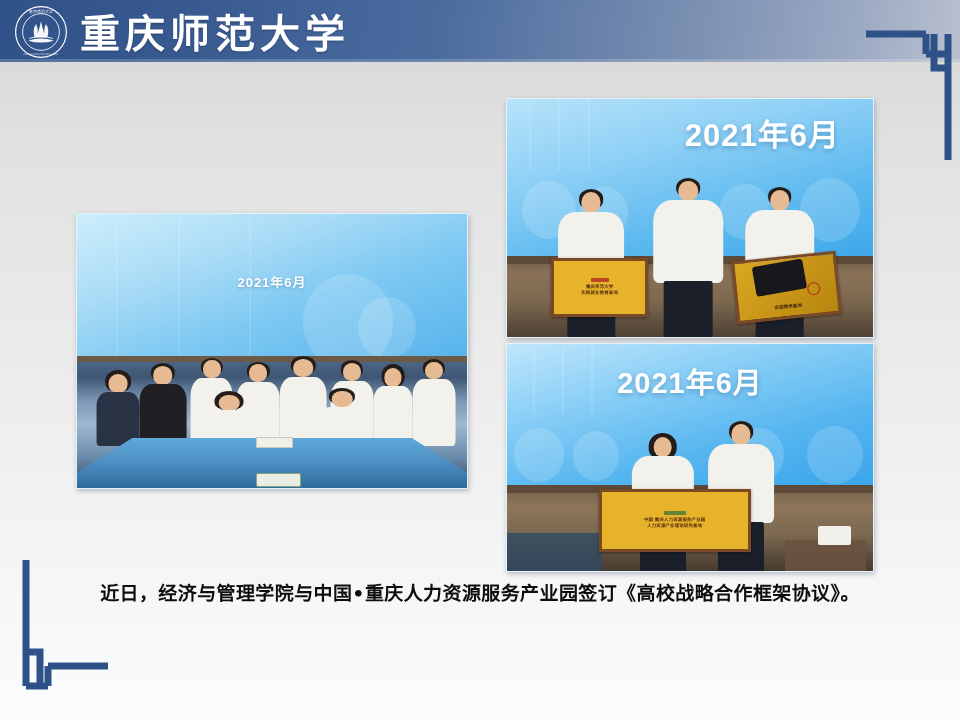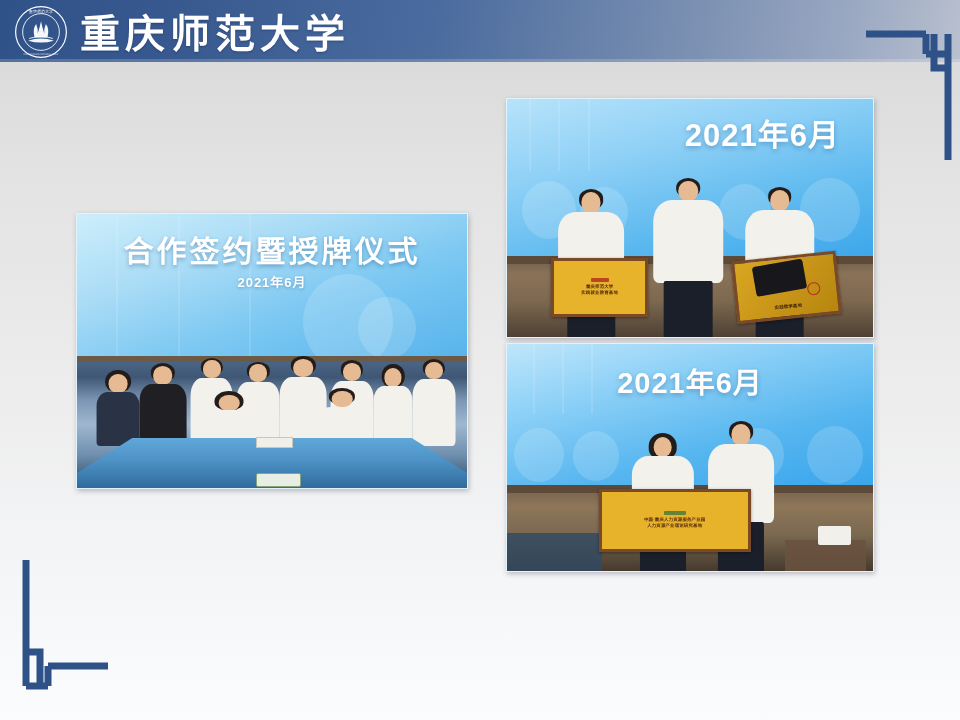--- a/index.html
+++ b/index.html
@@ -300,21 +300,20 @@
     </g>
   </svg>
 
   <div class="photo photo-left">
     <div class="screen screen-left">
       <div class="deco-blob" style="left:58%;top:42%;width:90px;height:96px;"></div>
       <div class="deco-blob" style="left:72%;top:58%;width:58px;height:62px;"></div>
       <div class="deco-bar" style="left:10%;top:0;width:2px;height:100%;"></div>
       <div class="deco-bar" style="left:26%;top:0;width:2px;height:100%;"></div>
       <div class="deco-bar" style="left:44%;top:0;width:2px;height:100%;"></div>
-      <div class="banner-title">合作签约暨授牌仪式</div>
       <div class="banner-date-left">2021年6月</div>
     </div>
 
     <div class="room room-left">
       <div class="wall-strip" style="top:0;height:6px;"></div>
 
       <div class="person" style="left:5%;top:10%;width:11%;height:58%;">
         <div class="p-hair" style="top:0;width:60%;height:30%;"></div>
         <div class="p-head" style="top:6%;width:44%;height:25%;"></div>
         <div class="p-body shirt-navy" style="top:29%;width:100%;height:71%;"></div>
@@ -453,14 +452,15 @@
       <div class="p-body pants-dark" style="top:67%;width:70%;height:33%;border-radius:4% 4% 0 0;"></div>
     </div>
 
     <div class="plaque" style="left:25%;top:64%;width:40%;height:25%;">
       <div class="plaque-logo" style="width:22px;background:#4d7a3a;"></div>
       <div class="plaque-line">中国·重庆人力资源服务产业园</div>
       <div class="plaque-line">人力资源产业理论研究基地</div>
     </div>
   </div>
 
+  <div class="caption">近日，经济与管理学院与中国•重庆人力资源服务产业园签订《高校战略合作框架协议》。</div>
 
 </div>
 
 </body></html>

